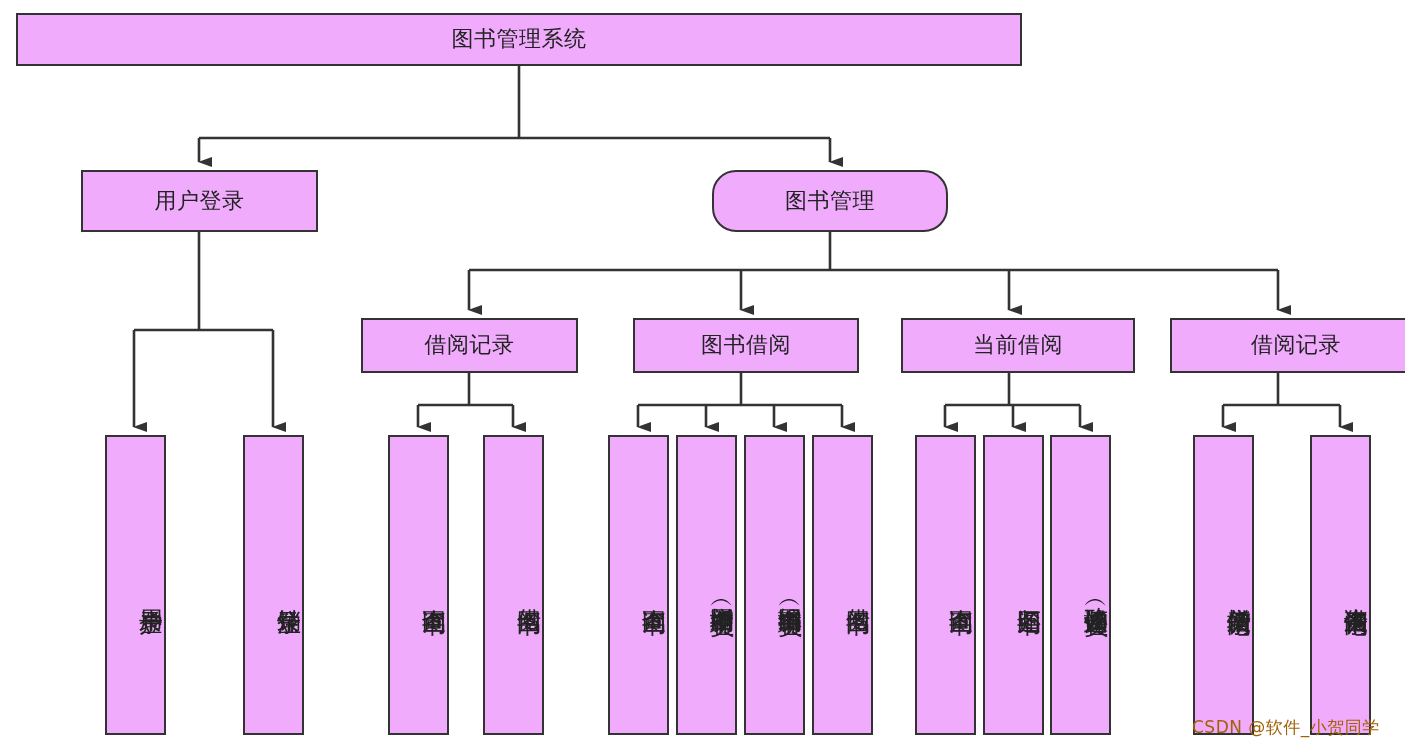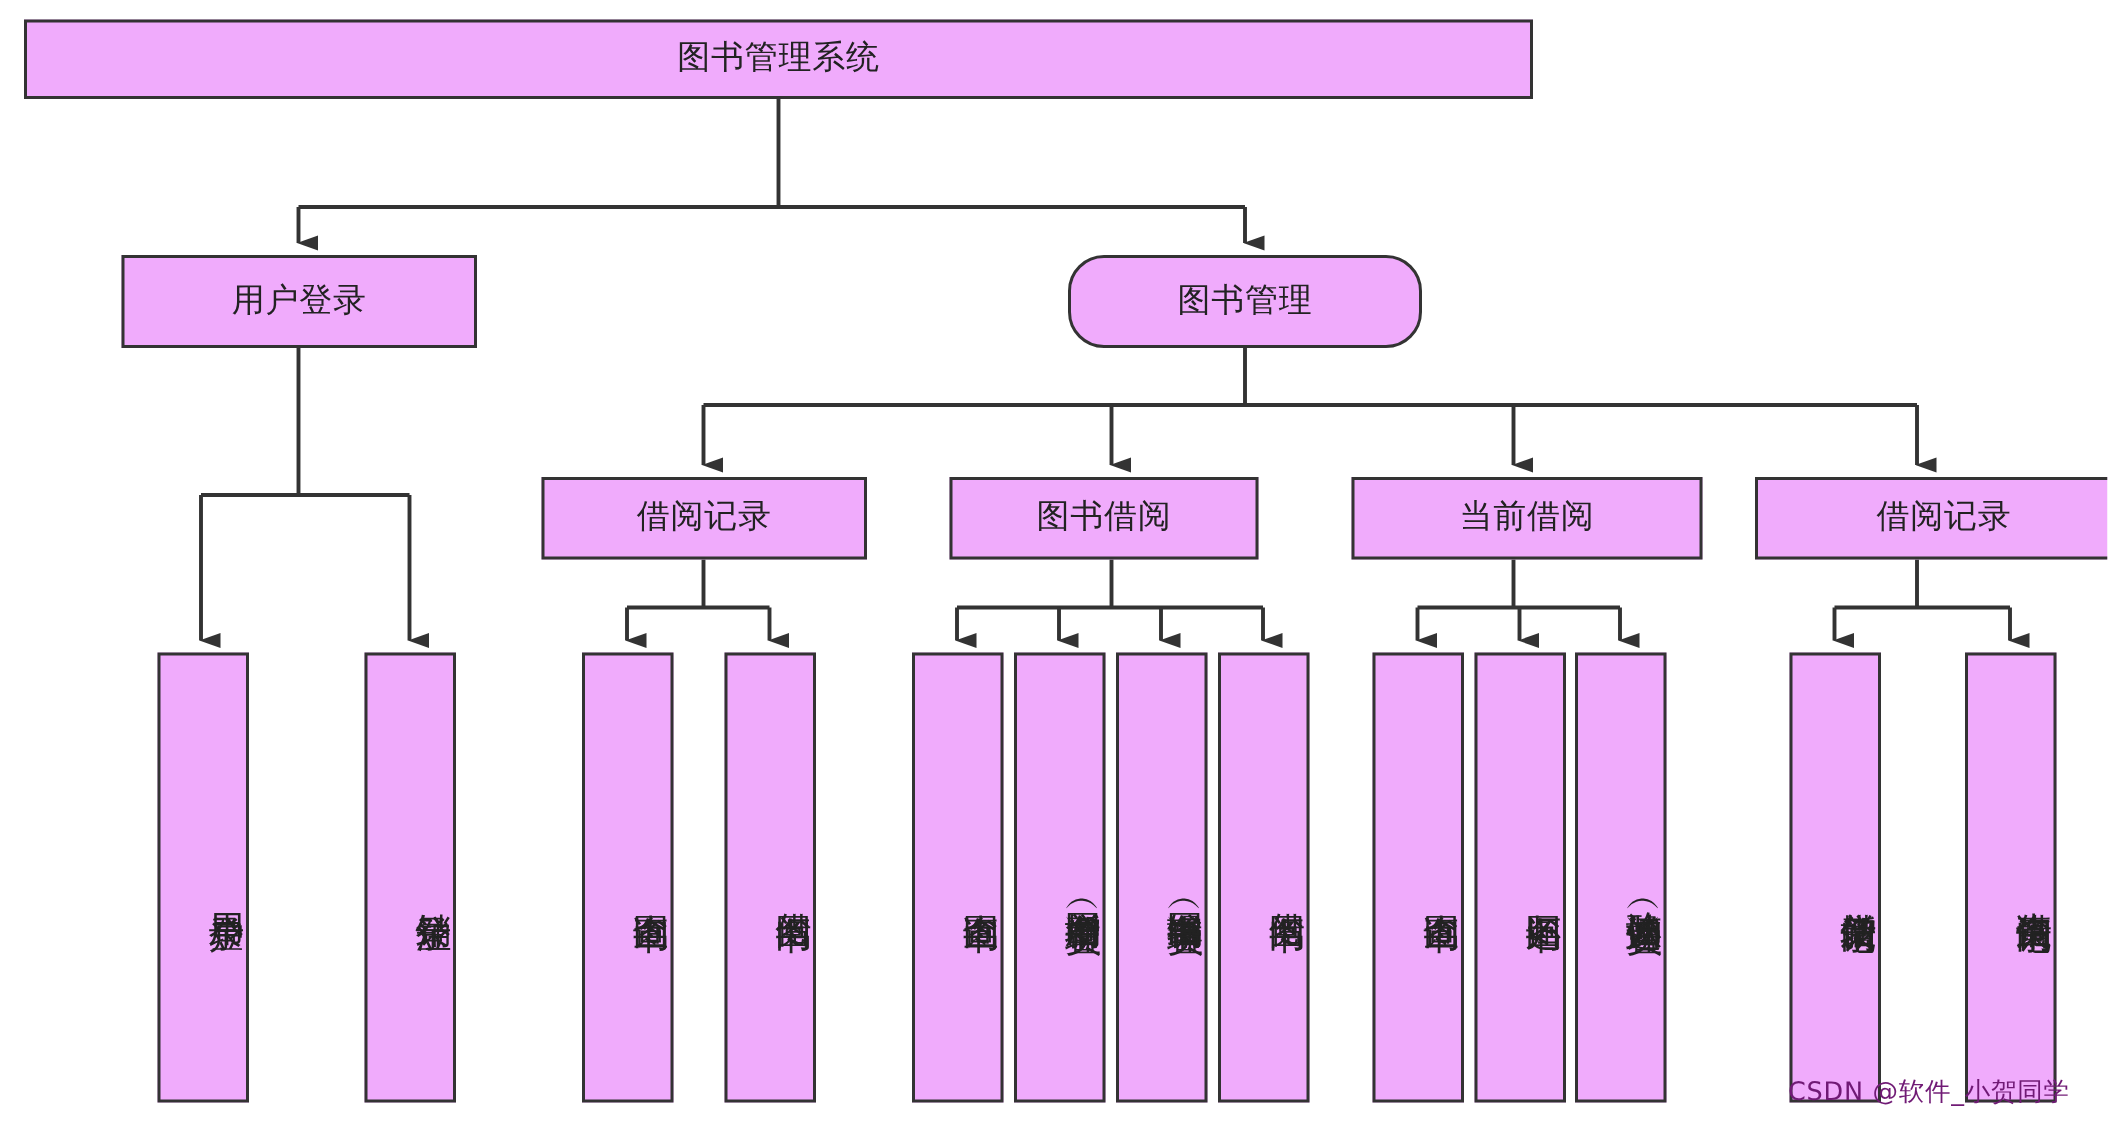--- a/index.html
+++ b/index.html
@@ -52,21 +52,21 @@
     padding-top: 14px;
   }
   .node-v .vtext {
     writing-mode: vertical-rl;
     text-orientation: upright;
     display: block;
   }
   .watermark {
     position: absolute;
     font-size: 17px;
-    color: #701a75;
+    color: #a16207;
     white-space: nowrap;
     letter-spacing: 0.5px;
   }
 </style>
 </head>
 <body>
 
 <div id="canvas">
 
   <svg class="wires" viewBox="0 0 1405 747">
@@ -128,21 +128,21 @@
   <div class="node node-h" style="left:81px;top:170px;width:237px;height:62px;">
     <span>用户登录</span>
   </div>
   <div class="node node-h" style="left:712px;top:170px;width:236px;height:62px;border-radius:24px;">
     <span>图书管理</span>
   </div>
 
   <div class="node node-h" style="left:361px;top:318px;width:217px;height:55px;">
     <span>借阅记录</span>
   </div>
-  <div class="node node-h" style="left:633px;top:318px;width:206px;height:55px;">
+  <div class="node node-h" style="left:633px;top:318px;width:226px;height:55px;">
     <span>图书借阅</span>
   </div>
   <div class="node node-h" style="left:901px;top:318px;width:234px;height:55px;">
     <span>当前借阅</span>
   </div>
   <div class="node node-h" style="left:1170px;top:318px;width:252px;height:55px;">
     <span>借阅记录</span>
   </div>
 
   <div class="node node-v" style="left:105px;top:435px;width:61px;height:300px;">

